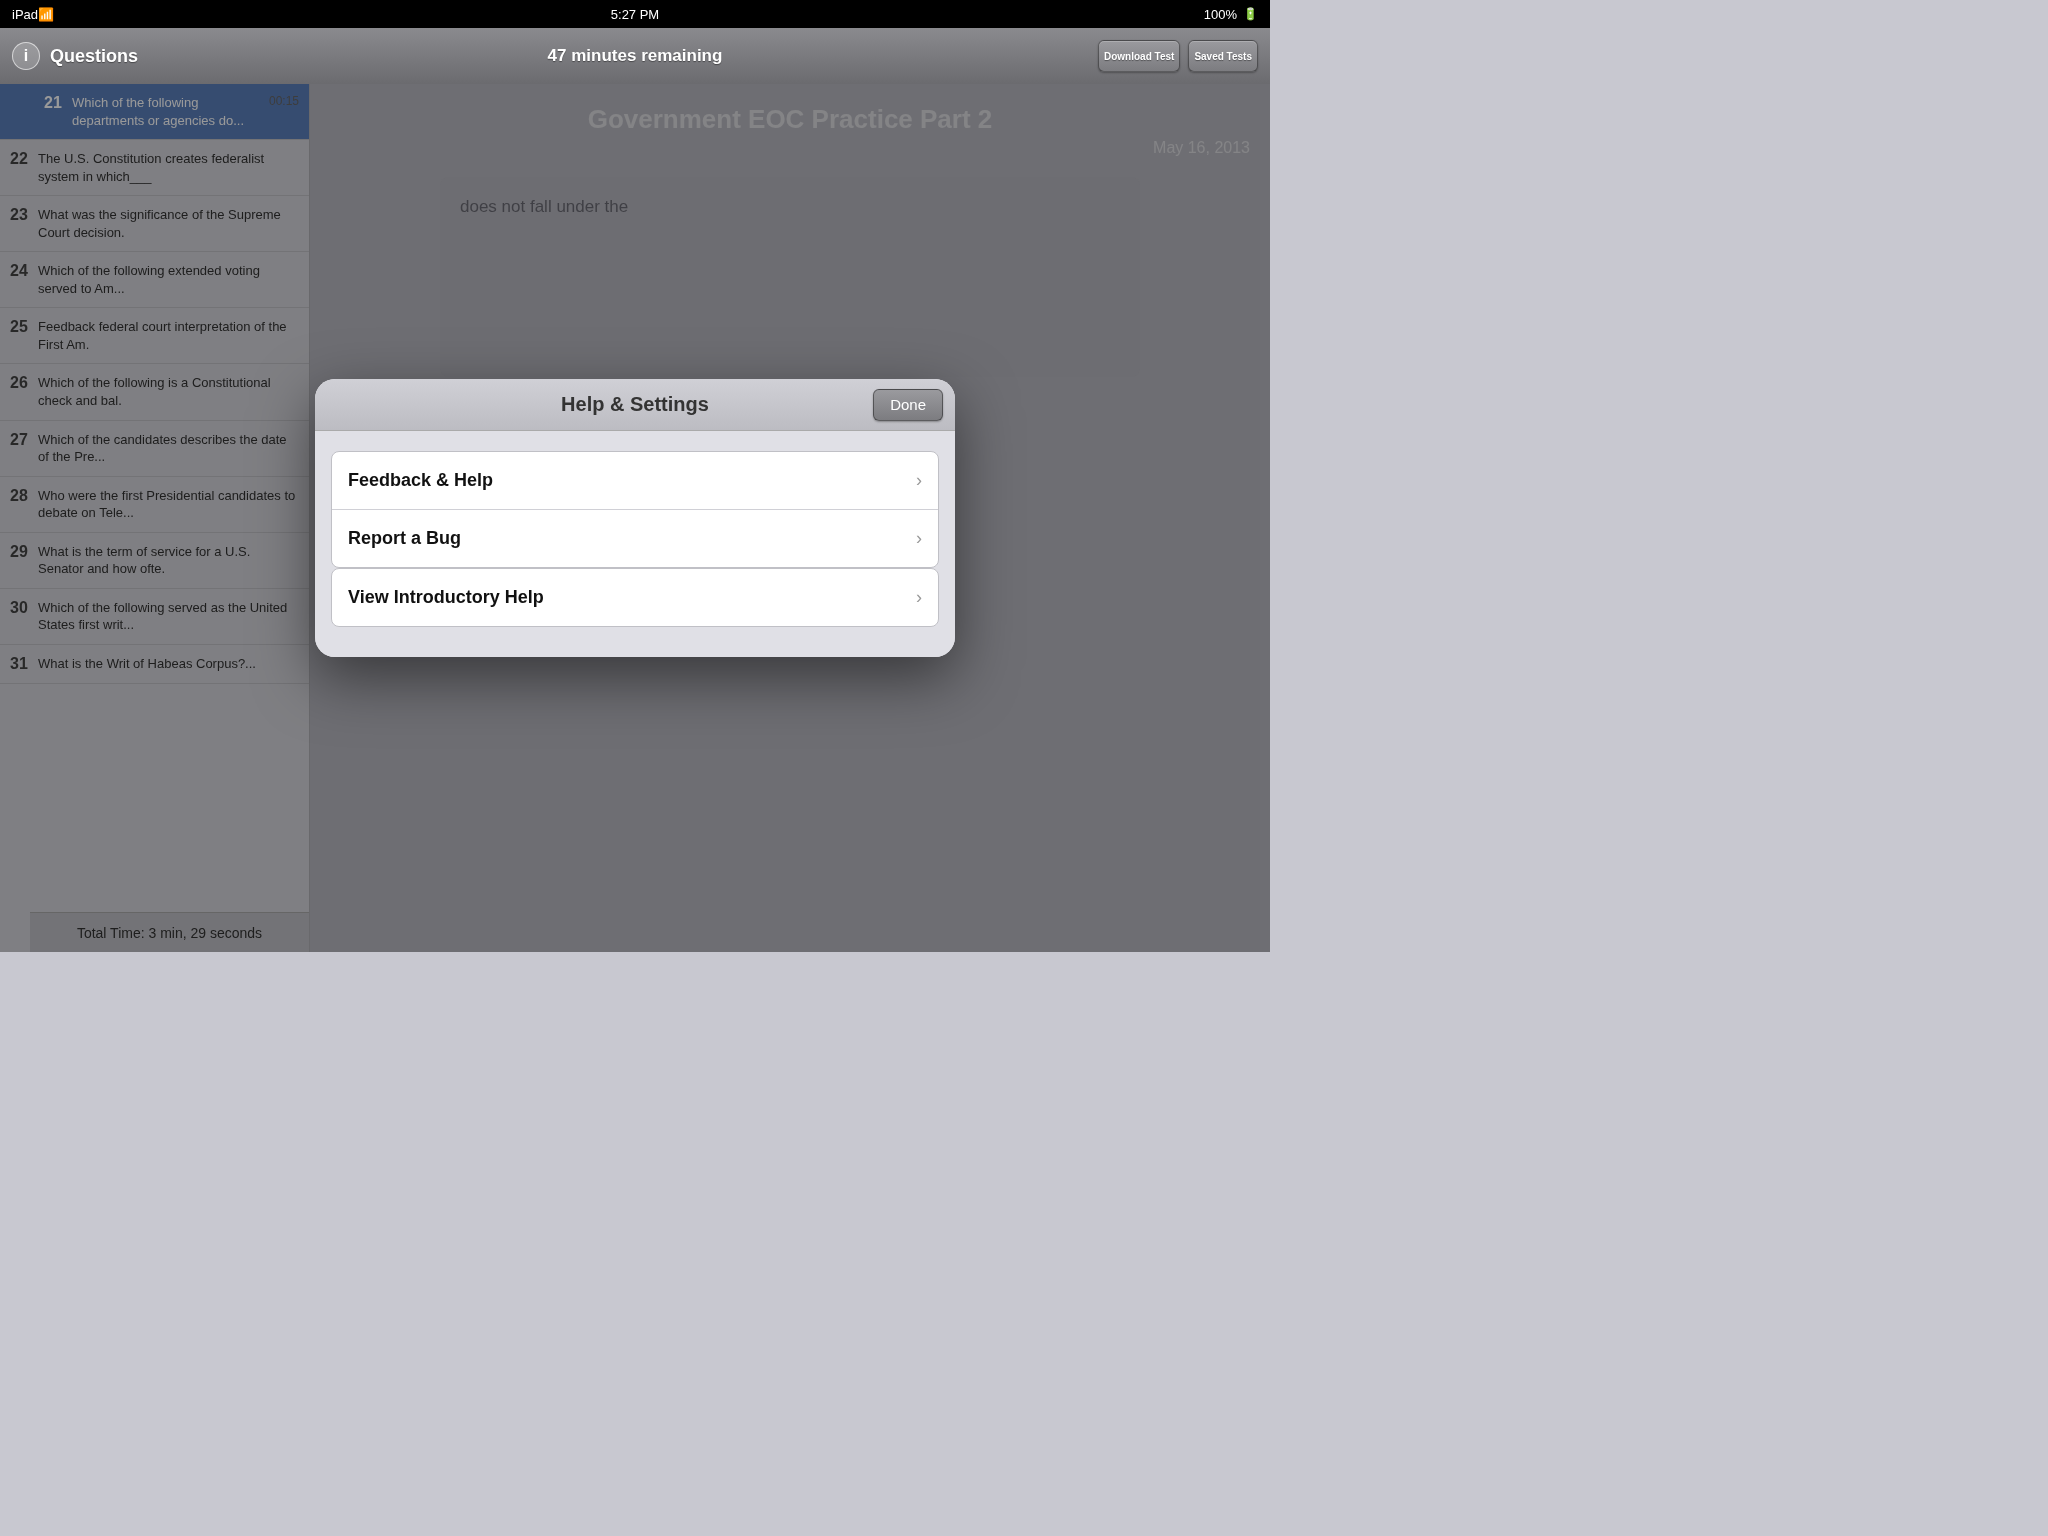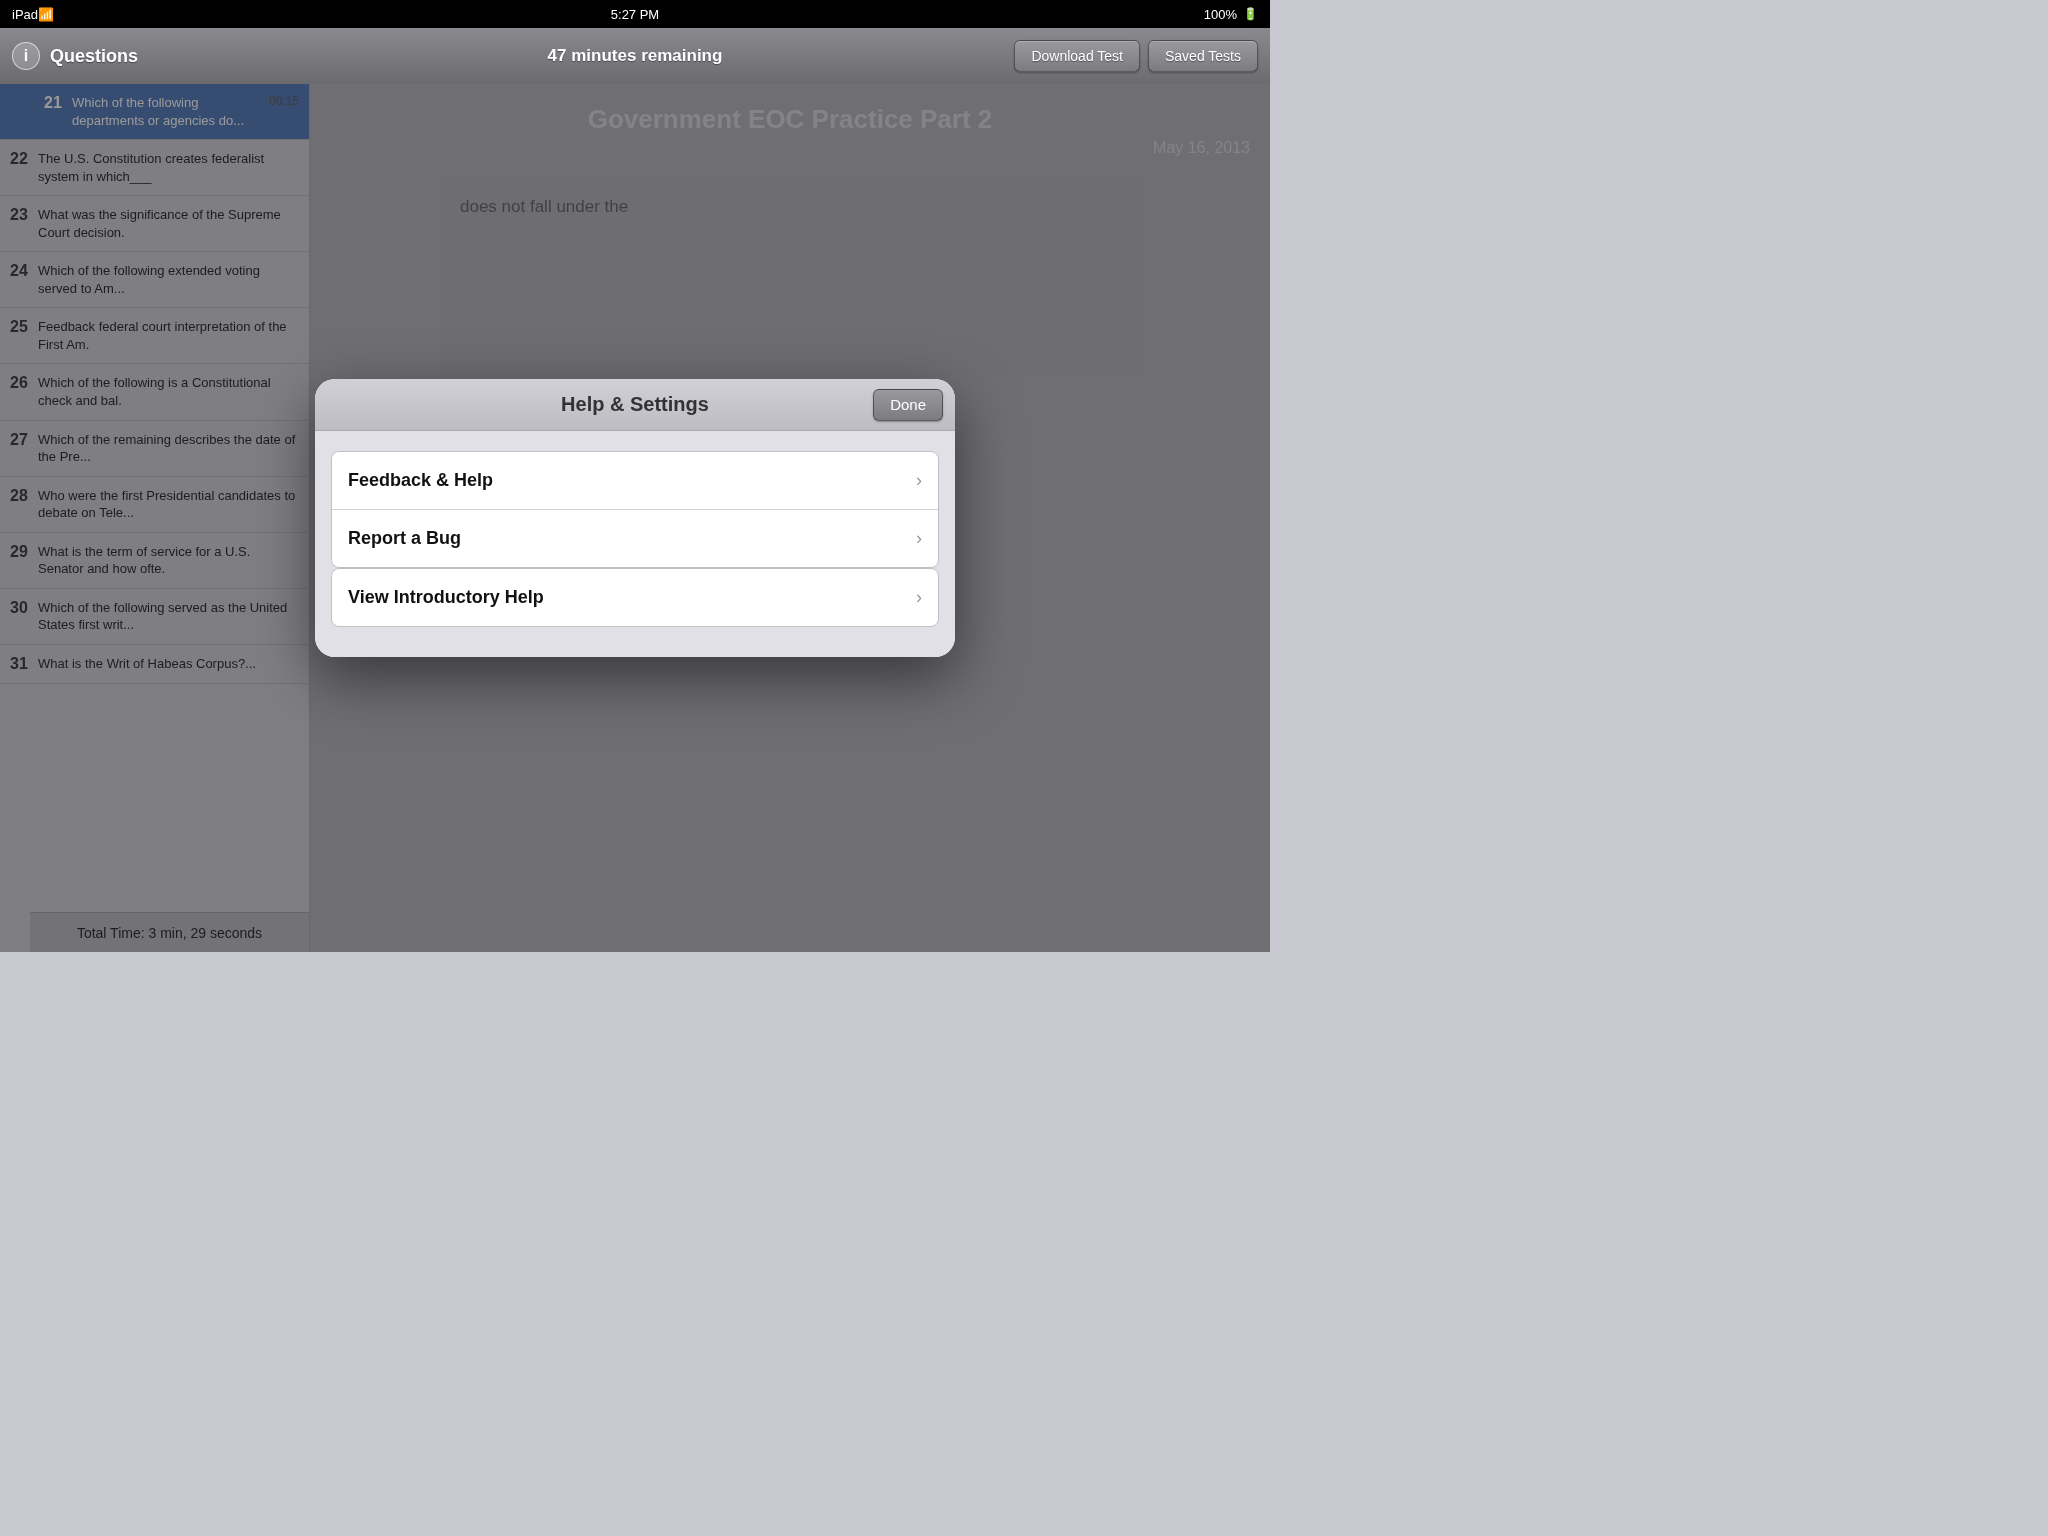--- a/index.html
+++ b/index.html
@@ -55,27 +55,27 @@
       border: 1.5px solid rgba(255,255,255,0.6);
       color: #fff;
       font-size: 16px;
       font-weight: 600;
       display: flex; align-items: center; justify-content: center;
       cursor: pointer;
     }
 
     .nav-btn {
       height: 32px;
-      padding: 0 16px;
+      padding: 0 5px;
       background: linear-gradient(to bottom, #9a9a9e, #7c7c80);
       border: 1px solid rgba(0,0,0,0.4);
       border-radius: 6px;
       color: #fff;
-      font-size: 14px;
-      font-weight: 400;
+      font-size: 10px;
+      font-weight: 700;
       cursor: pointer;
       text-shadow: 0 1px 1px rgba(0,0,0,0.4);
       box-shadow: 0 1px 2px rgba(0,0,0,0.3), inset 0 1px 0 rgba(255,255,255,0.2);
     }
 
     .questions-label {
       color: #fff;
       font-size: 18px;
       font-weight: 600;
       text-shadow: 0 1px 1px rgba(0,0,0,0.4);
@@ -412,21 +412,21 @@
       <span class="q-text">Feedback federal court interpretation of the First Am.</span>
 
     </div>
       <div class="question-item">
       <span class="q-num">26</span>
       <span class="q-text">Which of the following is a Constitutional check and bal.</span>
 
     </div>
       <div class="question-item">
       <span class="q-num">27</span>
-      <span class="q-text">Which of the remaining describes the date of the Pre...</span>
+      <span class="q-text">Which of the candidates describes the date of the Pre...</span>
 
     </div>
       <div class="question-item">
       <span class="q-num">28</span>
       <span class="q-text">Who were the first Presidential candidates to debate on Tele...</span>
 
     </div>
       <div class="question-item">
       <span class="q-num">29</span>
       <span class="q-text">What is the term of service for a U.S. Senator and how ofte.</span>

